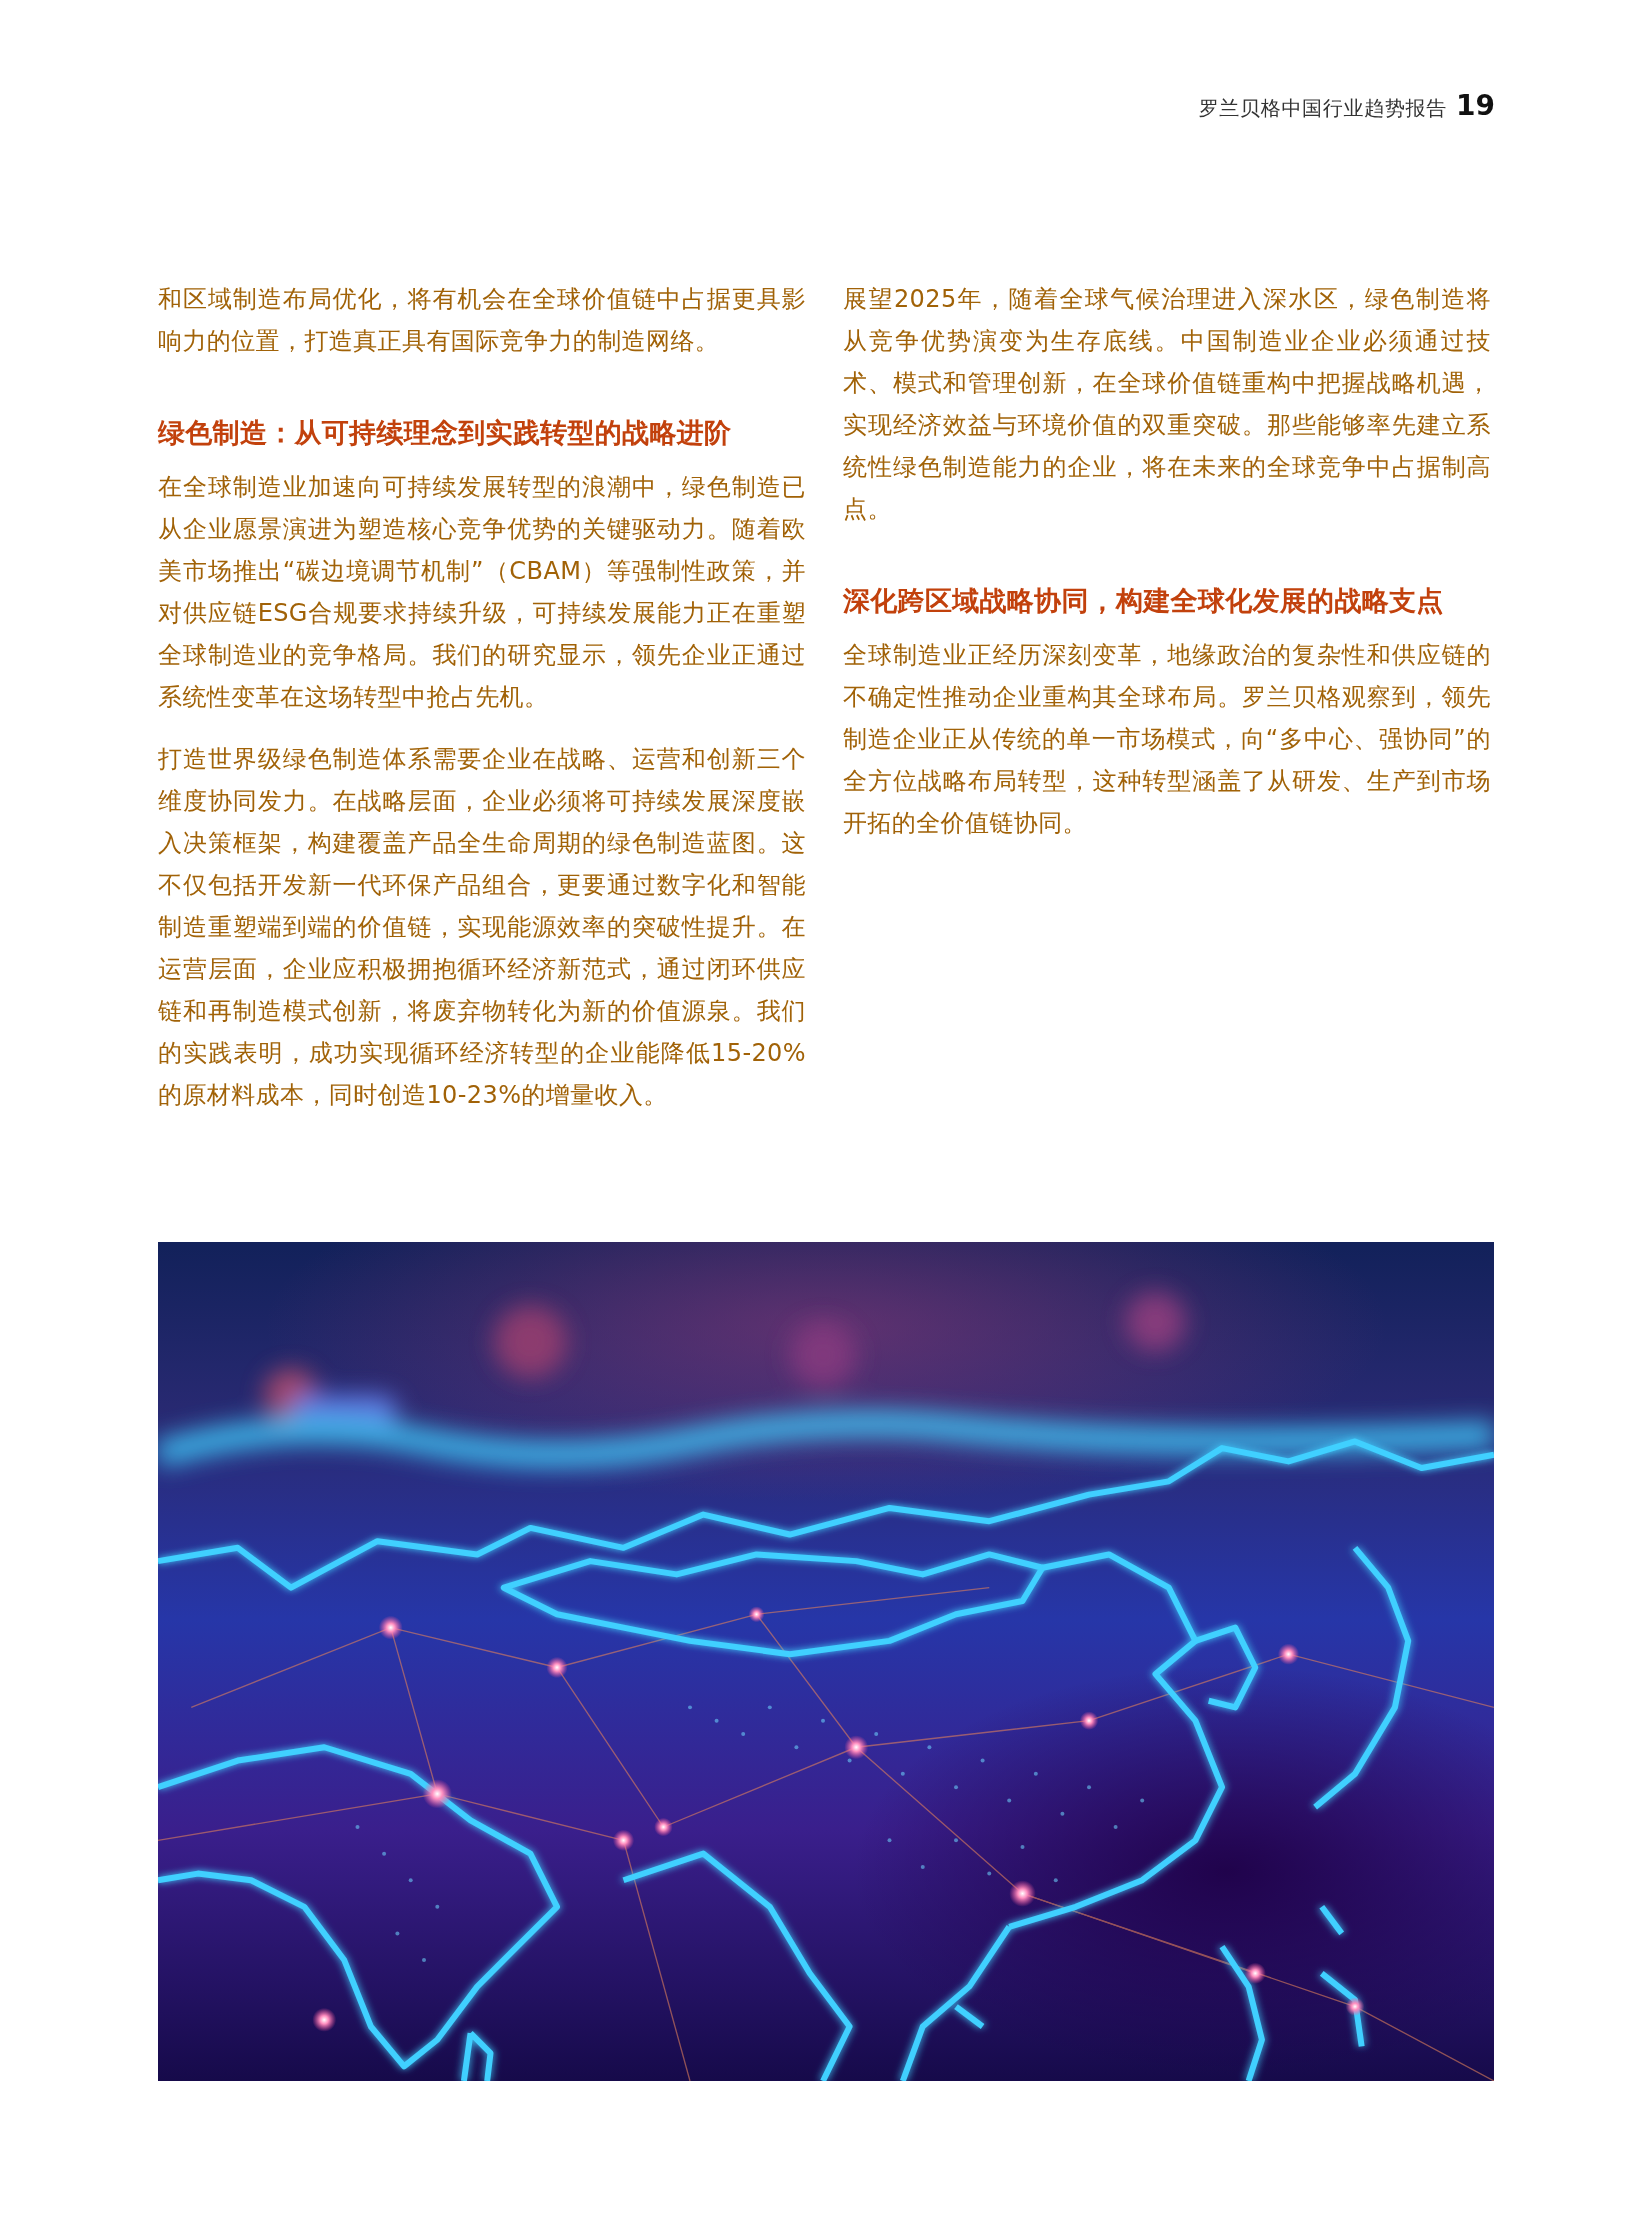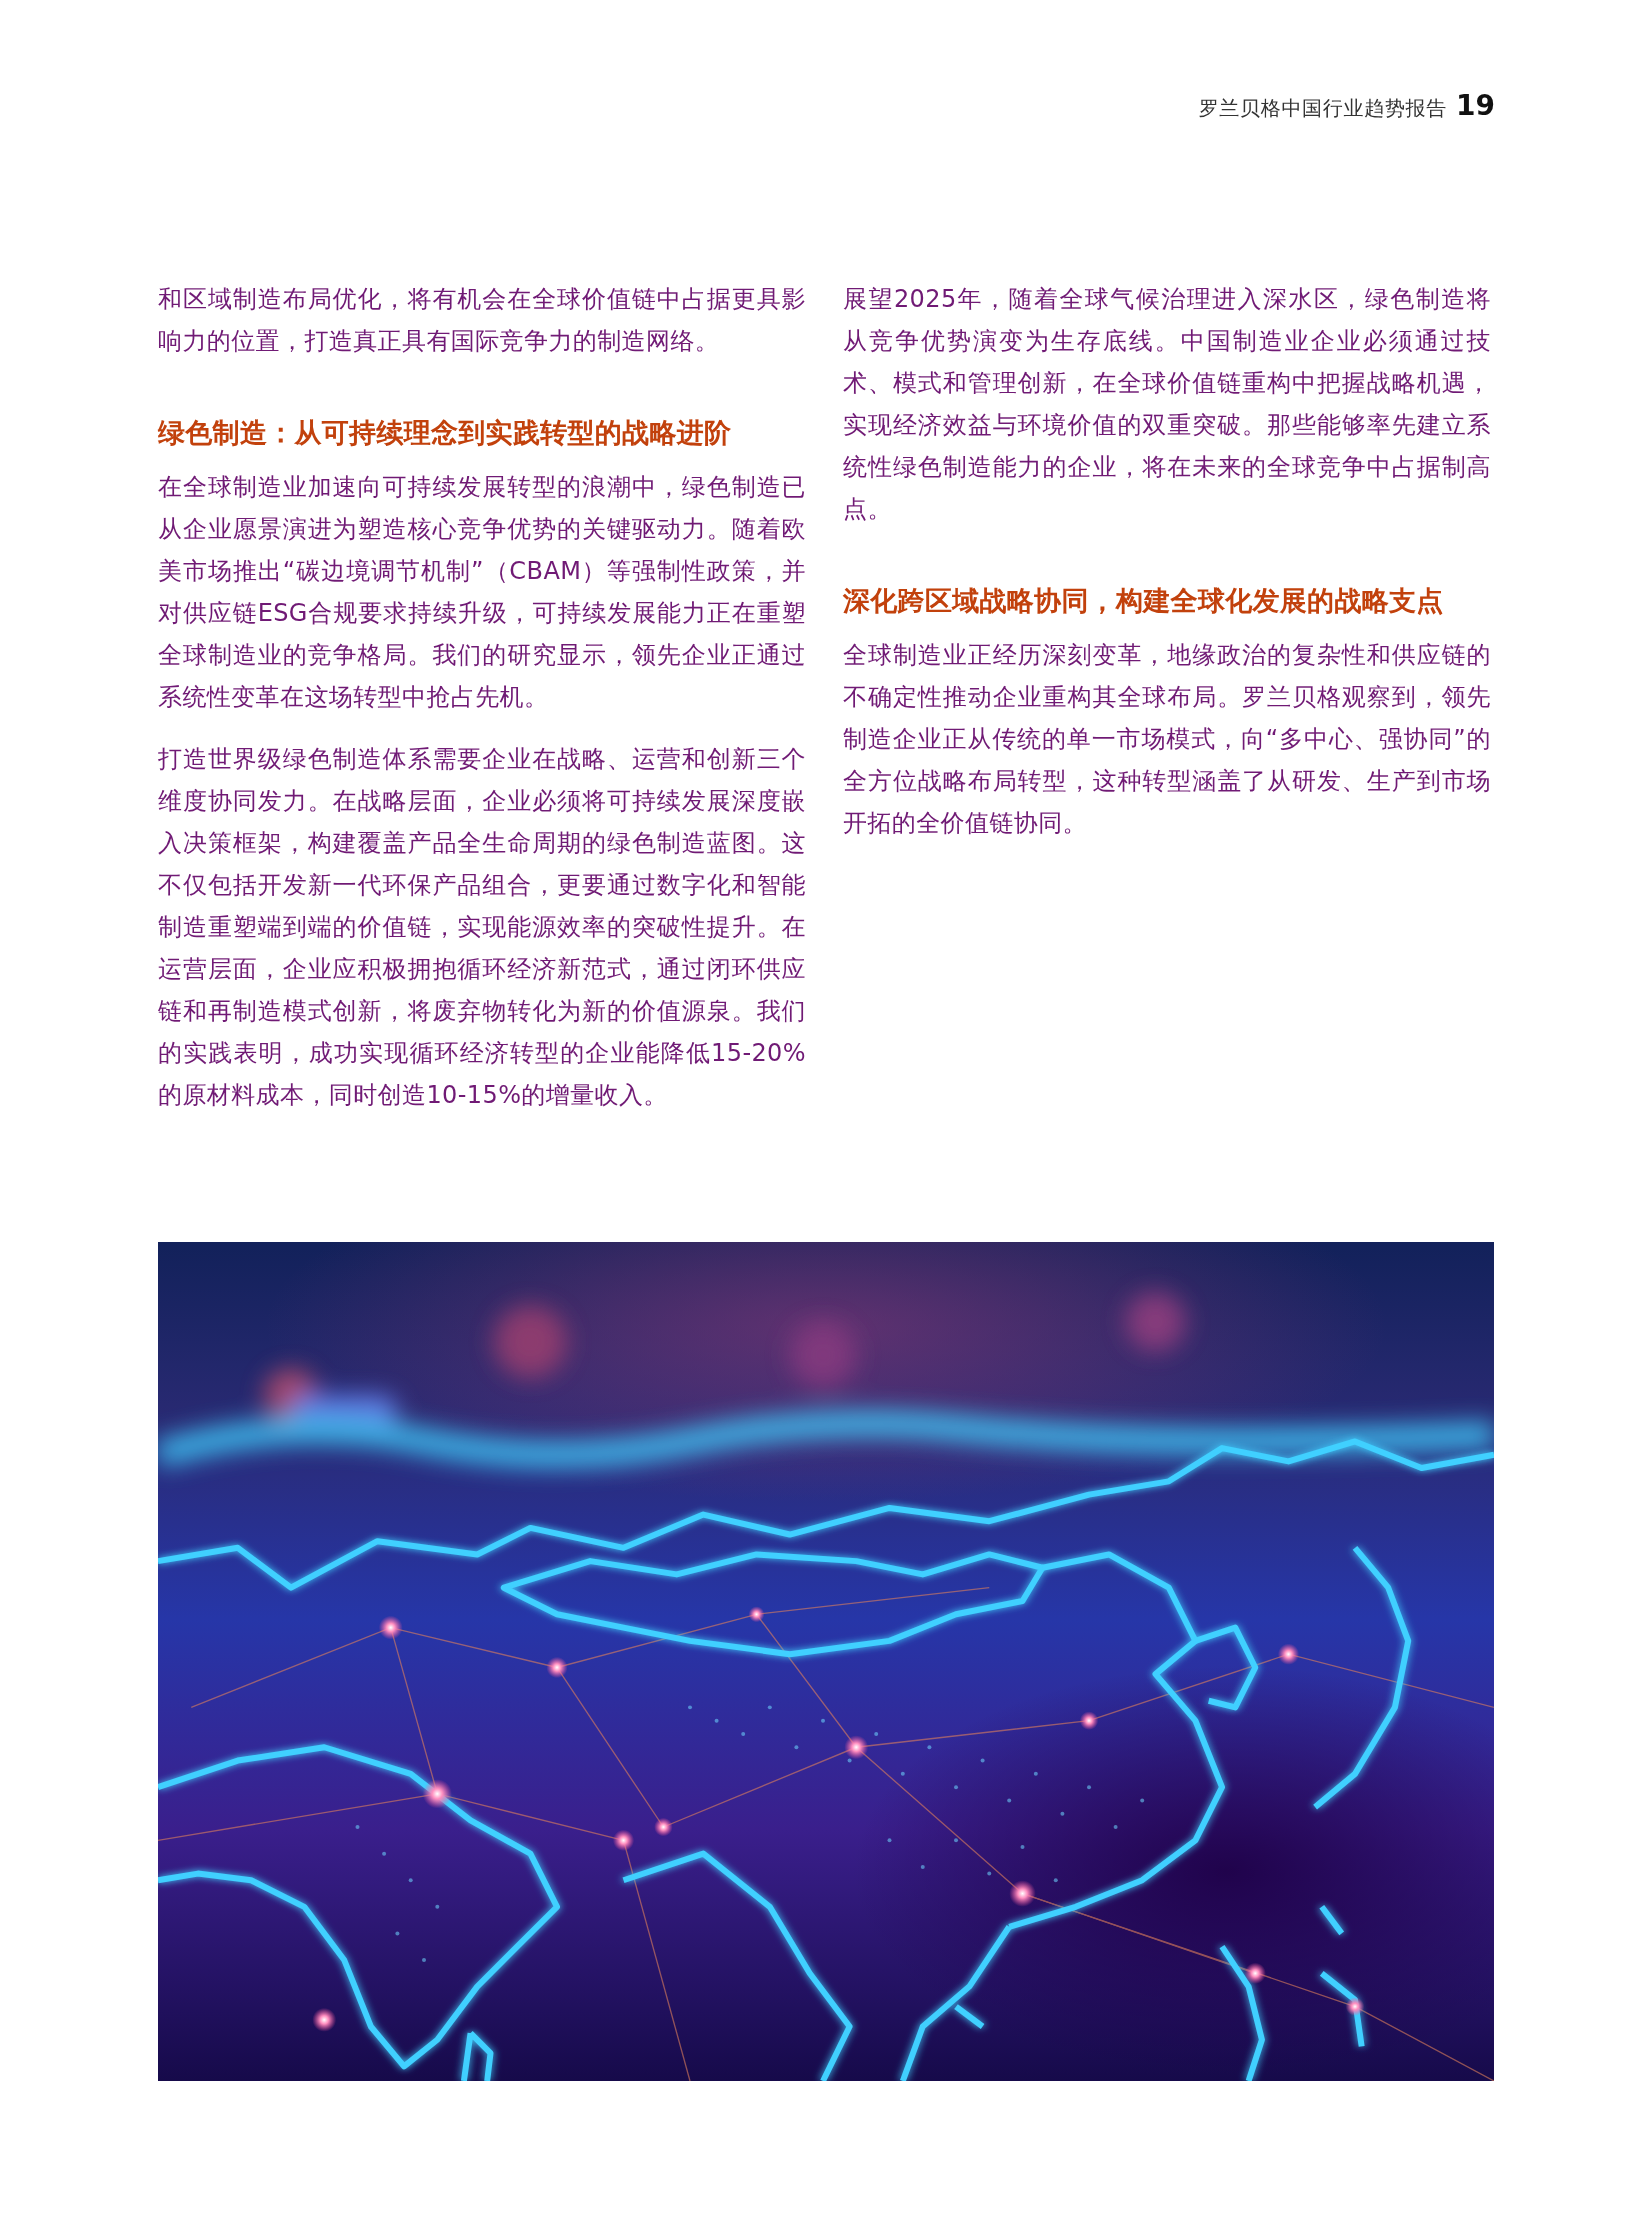--- a/index.html
+++ b/index.html
@@ -16,21 +16,21 @@
     .header-page { font-size: 28px; font-weight: bold; color: #111; }
 
     .col {
       position: absolute; top: 278px; width: 648px;
     }
     .col-left { left: 158px; }
     .col-right { left: 843px; }
 
     .para {
       font-size: 24px; line-height: 42px; margin: 0 0 20px 0;
-      text-align: justify; color: #701a75; letter-spacing: 0.4px;
+      text-align: justify; color: #a16207; letter-spacing: 0.4px;
     }
     .heading {
       font-size: 27px; line-height: 40px; font-weight: bold; color: #c2410c;
       margin: 0 0 13.3px 0; letter-spacing: 0.3px; white-space: nowrap;
     }
     .spacer-h { height: 31px; }
 
     .hero {
       position: absolute; left: 158px; top: 1242px; width: 1336px; height: 839px;
       overflow: hidden;
@@ -47,21 +47,21 @@
 <div class="header">
   <span class="header-title">罗兰贝格中国行业趋势报告</span>
   <span class="header-page">19</span>
 </div>
 
 <div class="col col-left">
   <p class="para">和区域制造布局优化，将有机会在全球价值链中占据更具影响力的位置，打造真正具有国际竞争力的制造网络。</p>
   <div class="spacer-h"></div>
   <h2 class="heading">绿色制造：从可持续理念到实践转型的战略进阶</h2>
   <p class="para">在全球制造业加速向可持续发展转型的浪潮中，绿色制造已从企业愿景演进为塑造核心竞争优势的关键驱动力。随着欧美市场推出“碳边境调节机制”（CBAM）等强制性政策，并对供应链ESG合规要求持续升级，可持续发展能力正在重塑全球制造业的竞争格局。我们的研究显示，领先企业正通过系统性变革在这场转型中抢占先机。</p>
-  <p class="para">打造世界级绿色制造体系需要企业在战略、运营和创新三个维度协同发力。在战略层面，企业必须将可持续发展深度嵌入决策框架，构建覆盖产品全生命周期的绿色制造蓝图。这不仅包括开发新一代环保产品组合，更要通过数字化和智能制造重塑端到端的价值链，实现能源效率的突破性提升。在运营层面，企业应积极拥抱循环经济新范式，通过闭环供应链和再制造模式创新，将废弃物转化为新的价值源泉。我们的实践表明，成功实现循环经济转型的企业能降低15-20%的原材料成本，同时创造10-15%的增量收入。</p>
+  <p class="para">打造世界级绿色制造体系需要企业在战略、运营和创新三个维度协同发力。在战略层面，企业必须将可持续发展深度嵌入决策框架，构建覆盖产品全生命周期的绿色制造蓝图。这不仅包括开发新一代环保产品组合，更要通过数字化和智能制造重塑端到端的价值链，实现能源效率的突破性提升。在运营层面，企业应积极拥抱循环经济新范式，通过闭环供应链和再制造模式创新，将废弃物转化为新的价值源泉。我们的实践表明，成功实现循环经济转型的企业能降低15-20%的原材料成本，同时创造10-23%的增量收入。</p>
 </div>
 
 <div class="col col-right">
   <p class="para">展望2025年，随着全球气候治理进入深水区，绿色制造将从竞争优势演变为生存底线。中国制造业企业必须通过技术、模式和管理创新，在全球价值链重构中把握战略机遇，实现经济效益与环境价值的双重突破。那些能够率先建立系统性绿色制造能力的企业，将在未来的全球竞争中占据制高点。</p>
   <div class="spacer-h"></div>
   <h2 class="heading">深化跨区域战略协同，构建全球化发展的战略支点</h2>
   <p class="para">全球制造业正经历深刻变革，地缘政治的复杂性和供应链的不确定性推动企业重构其全球布局。罗兰贝格观察到，领先制造企业正从传统的单一市场模式，向“多中心、强协同”的全方位战略布局转型，这种转型涵盖了从研发、生产到市场开拓的全价值链协同。</p>
 </div>
 
 <div class="hero">

